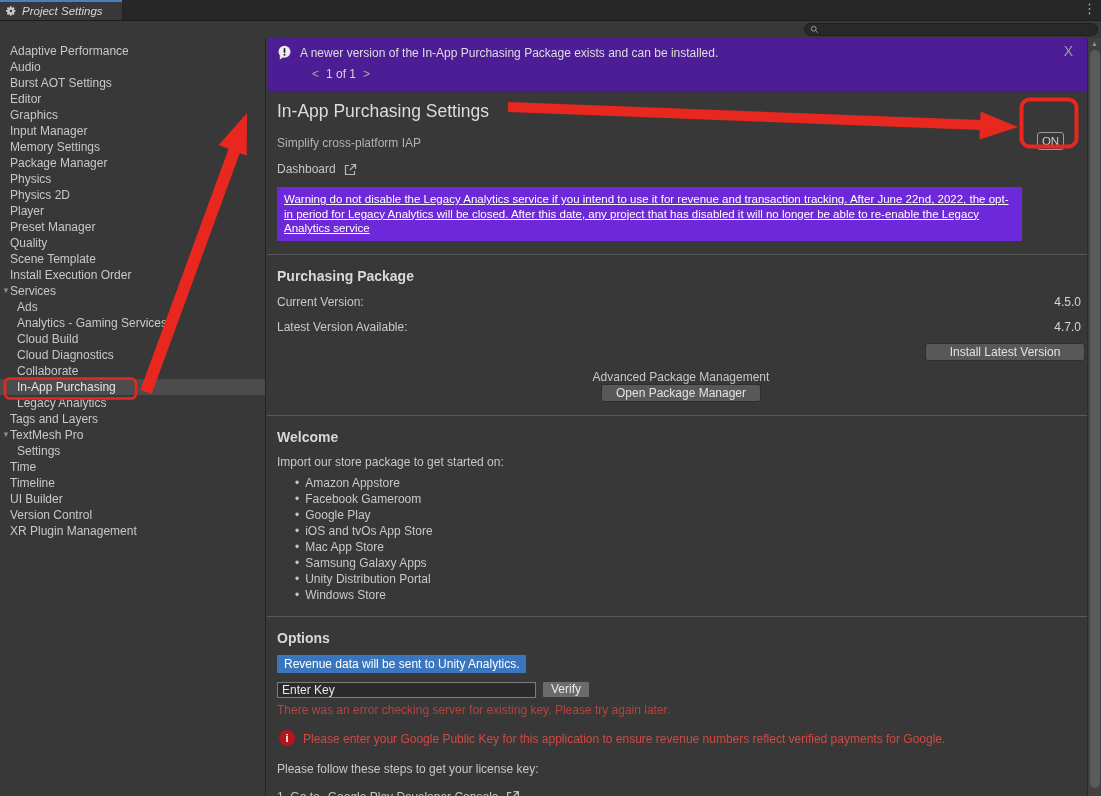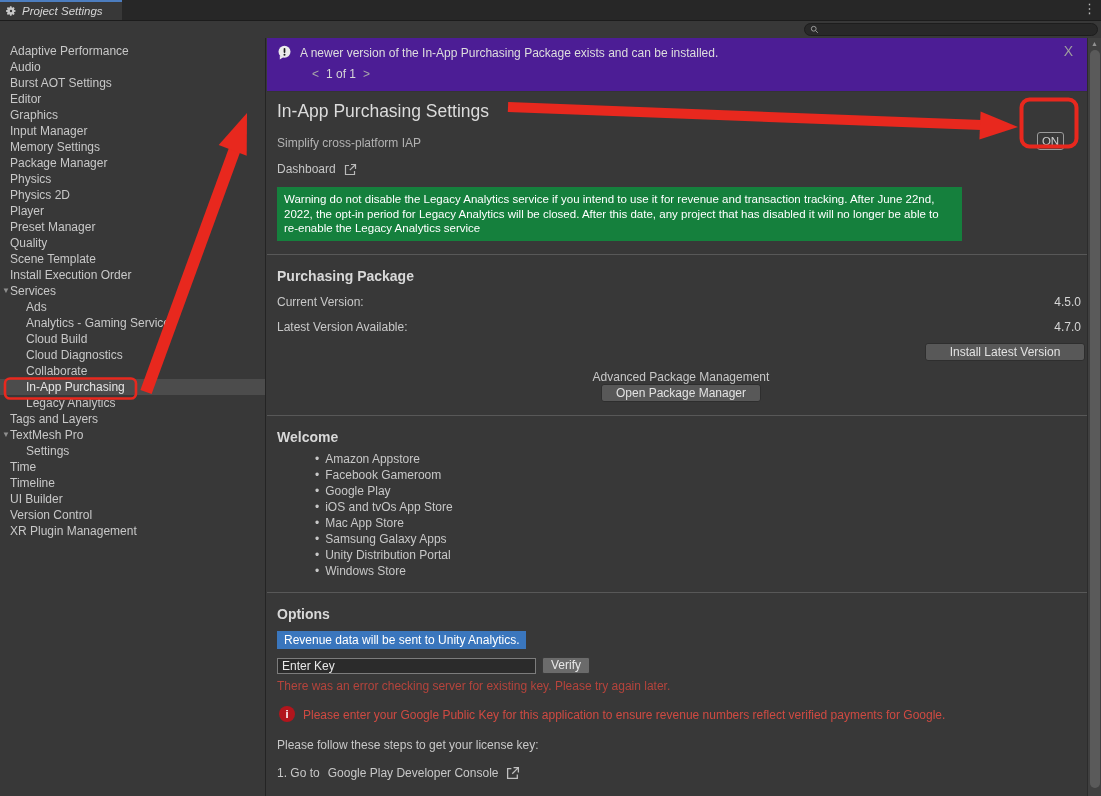--- a/index.html
+++ b/index.html
@@ -15,47 +15,47 @@
   .kebab{position:absolute;right:5px;top:1px;color:#bcbcbc;font-size:13px;letter-spacing:0;}
   
   .toolbar{position:absolute;left:0;top:21px;right:0;height:17px;background:#383838;}
   .search{position:absolute;right:3px;top:2px;width:294px;height:13px;background:#282828;border:1px solid #1d1d1d;
           border-radius:8px;display:flex;align-items:center;gap:3px;padding-left:5px;box-sizing:border-box;}
   .search input{background:transparent;border:none;outline:none;color:#d0d0d0;font-size:10px;width:260px;padding:0;}
   
   .sidebar{position:absolute;left:0;top:38px;width:266px;bottom:0;background:#383838;border-right:1px solid #242424;
            padding-top:5px;box-sizing:border-box;}
   .side-item{height:16px;line-height:16px;font-size:12px;color:#c8c8c8;padding-left:10px;position:relative;white-space:nowrap;cursor:default;}
-  .side-item.indent-1{padding-left:26px;}
+  .side-item.indent-1{padding-left:17px;}
   .side-item.selected{background:#4c4c4c;color:#e4e4e4;}
   .side-item .exp{display:none;position:absolute;left:2px;top:0;font-size:8px;color:#8e8e8e;}
   .side-item.has-expander .exp{display:inline;}
   
   .main{position:absolute;left:267px;top:38px;right:14px;bottom:0;background:#383838;}
   .notif{background:#4c1d95;border-bottom:1px solid #343434;padding:7px 10px 10px;position:relative;}
   .notif-line1{display:flex;gap:8px;align-items:center;font-size:12px;color:#dedede;}
   .pager{margin-left:35px;margin-top:7px;font-size:12px;color:#a9a9a9;display:flex;gap:7px;align-items:center;}
   .pager .num{color:#d6d6d6;}
   .close-x{position:absolute;right:14px;top:5px;font-size:14px;color:#9e9e9e;cursor:default;}
   .page-title{font-size:17.5px;font-weight:400;color:#dcdcdc;margin:9px 0 0 10px;}
   .subtitle{font-size:12px;color:#b2b2b2;margin:14px 0 0 10px;}
   .dashboard{margin:12px 0 0 10px;font-size:12px;color:#c6c6c6;display:flex;gap:8px;align-items:flex-end;width:max-content;}
-  .warnbox{margin:11px 0 0 10px;width:685px;box-sizing:border-box;background:#15803d;color:#fff;
-           font-size:11.5px;line-height:1.28;padding:5px 7px;}
+  .warnbox{margin:11px 0 0 10px;width:745px;box-sizing:border-box;background:#6d28d9;color:#fff;
+           font-size:11.5px;line-height:1.28;padding:5px 7px;text-decoration:underline;}
   .divider{height:1px;background:#585858;margin-top:13px;}
   .sec-title{font-size:14px;font-weight:700;color:#d8d8d8;margin:13px 0 0 10px;}
   .kv{display:flex;justify-content:space-between;font-size:12px;margin:11px 6px 0 10px;}
   .kv .v{color:#d6d6d6;}
   .btnrow{display:flex;justify-content:flex-end;margin:9px 2px 0 10px;}
   .btnrow.with-label{justify-content:space-between;align-items:center;font-size:12px;flex-direction:column;}
   .btn{background:#585858;border:1px solid #2e2e2e;border-radius:3px;color:#e2e2e2;font-size:12px;
        height:18px;line-height:16px;box-sizing:border-box;text-align:center;cursor:default;}
   .btn.wide{width:160px;}
   .intro{font-size:12px;margin:10px 0 0 10px;}
-  ul.stores{margin:6px 0 0 48px;padding:0;list-style:none;font-size:12px;}
+  ul.stores{margin:6px 0 0 28px;padding:0;list-style:none;font-size:12px;}
   ul.stores li{height:16px;line-height:16px;}
   ul.stores li .dot{margin-right:6px;}
   .bluelabel{display:inline-block;background:#3a76bd;color:#fff;font-size:12px;padding:2px 7px;margin:9px 0 0 10px;}
   .keyrow{display:flex;gap:6px;margin:8px 0 0 10px;align-items:center;}
   .keyinput{width:259px;height:16px;box-sizing:border-box;background:#2b2b2b;border:1px solid #7c7c7c;
             color:#e8e8e8;font-size:12px;padding:0 4px;outline:none;}
   .verify{background:#6b6b6b;border:1px solid #3a3a3a;border-radius:2px;color:#e8e8e8;font-size:12px;height:17px;
           padding:0 8px;line-height:15px;box-sizing:border-box;cursor:default;}
   .err1{color:#b5443c;font-size:12px;margin:5px 0 0 10px;}
   .errrow{display:flex;gap:8px;margin:13px 0 0 12px;align-items:flex-start;}
@@ -314,20 +314,21 @@
     <div class="btn wide">Install Latest Version</div>
   </div>
   <div class="btnrow with-label">
     <span>Advanced Package Management</span>
     <div class="btn wide">Open Package Manager</div>
   </div>
 
   <div class="divider"></div>
 
   <div class="sec-title">Welcome</div>
+  <div class="intro">Import our store package to get started on:</div>
   <ul class="stores">
 
       <li><span class="dot">•</span><span>Amazon Appstore</span></li>
 
       <li><span class="dot">•</span><span>Facebook Gameroom</span></li>
 
       <li><span class="dot">•</span><span>Google Play</span></li>
 
       <li><span class="dot">•</span><span>iOS and tvOs App Store</span></li>
 

